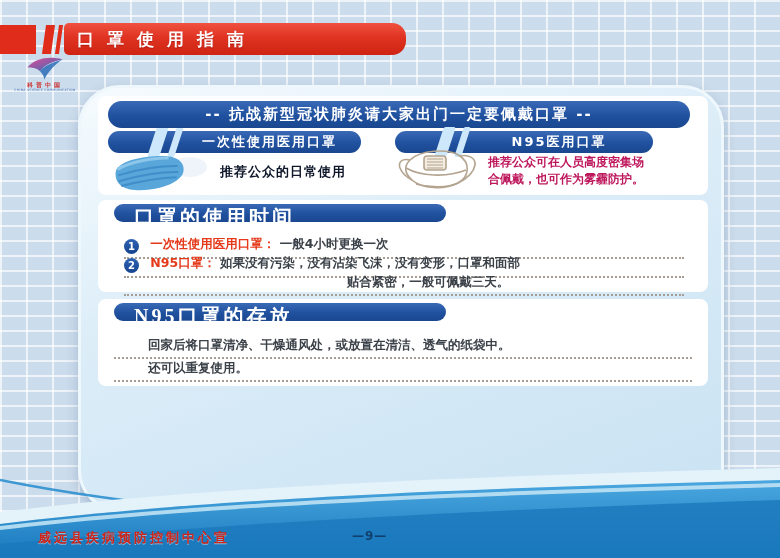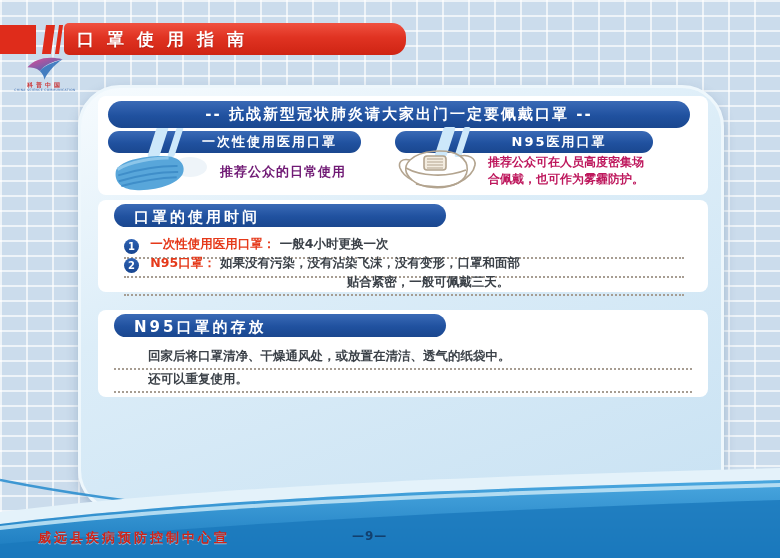--- a/index.html
+++ b/index.html
@@ -37,41 +37,41 @@
     position:absolute;left:78px;top:85px;width:646px;height:427px;z-index:1;
     background:linear-gradient(160deg,#f6fbfe 0%,#dcedf8 40%,#c9e2f3 100%);
     border:3px solid #eef7fc;box-sizing:border-box;
     border-radius:42px;box-shadow:0 5px 12px rgba(70,100,140,.three);
     box-shadow:0 5px 12px rgba(70,100,140,.30);
   }
   
   .card{position:absolute;left:98px;width:610px;background:#fff;border-radius:8px;z-index:2;}
   .card1{top:96px;height:99px;}
   .card2{top:200px;height:92px;}
-  .card3{top:310px;height:87px;}
+  .card3{top:299px;height:87px;}
   .card4{top:388px;height:74px;}
   
   .pill{
     position:absolute;background:linear-gradient(180deg,#3a6ab6 0%,#20519f 55%,#1a478f 100%);
     color:#fff;font-weight:bold;border-radius:14px;white-space:nowrap;
   }
   .banner-pill{left:10px;top:5px;width:582px;height:27px;font-size:15px;
     display:flex;align-items:center;justify-content:center;letter-spacing:2px;}
   .sub-pill{top:35px;height:22px;font-size:13px;line-height:22px;border-radius:12px;
     text-align:center;letter-spacing:2px;}
   .sub-pill-left{left:10px;width:253px;padding-left:70px;box-sizing:border-box;}
   .sub-pill-right{left:297px;width:258px;padding-left:70px;box-sizing:border-box;}
   .slash{position:absolute;top:-4px;height:30px;background:#cde8fa;transform:skewX(-18deg);border-radius:2px;}
   .slash-a{left:44px;width:12px;}
   .slash-b{left:64px;width:7px;}
-  .section-pill{left:16px;top:4px;width:332px;height:23px;font-size:15px;line-height:26px;
-    padding-left:20px;letter-spacing:3px;box-sizing:border-box;}
+  .section-pill{left:16px;top:4px;width:332px;height:18px;font-size:20px;line-height:26px;
+    padding-left:20px;letter-spacing:3px;box-sizing:border-box;font-family:Liberation Serif, serif;}
   
   .mask-illus{position:absolute;left:12px;top:56px;}
-  .caption1{position:absolute;left:122px;top:67px;color:#701a75;font-weight:bold;font-size:13px;letter-spacing:1px;}
+  .caption1{position:absolute;left:122px;top:67px;color:#0f172a;font-weight:bold;font-size:13px;letter-spacing:1px;}
   .n95-illus{position:absolute;left:298px;top:50px;}
   .caption2{position:absolute;left:390px;top:58px;color:#be185d;font-weight:bold;font-size:12px;line-height:17px;}
   
   .row{position:absolute;left:26px;width:560px;border-bottom:2px dotted #a79d92;
     padding-bottom:3px;font-size:12.5px;font-weight:bold;color:#3b4148;white-space:nowrap;}
   .num-circle{display:inline-block;width:15px;height:15px;border-radius:50%;
     background:linear-gradient(180deg,#2f63b4,#16448f);color:#fff;font-size:10px;
     line-height:15px;text-align:center;margin-right:7px;vertical-align:-2px;}
   .red-label{color:#e5391a;}
   .indent{padding-left:48px;box-sizing:border-box;text-align:center;}

